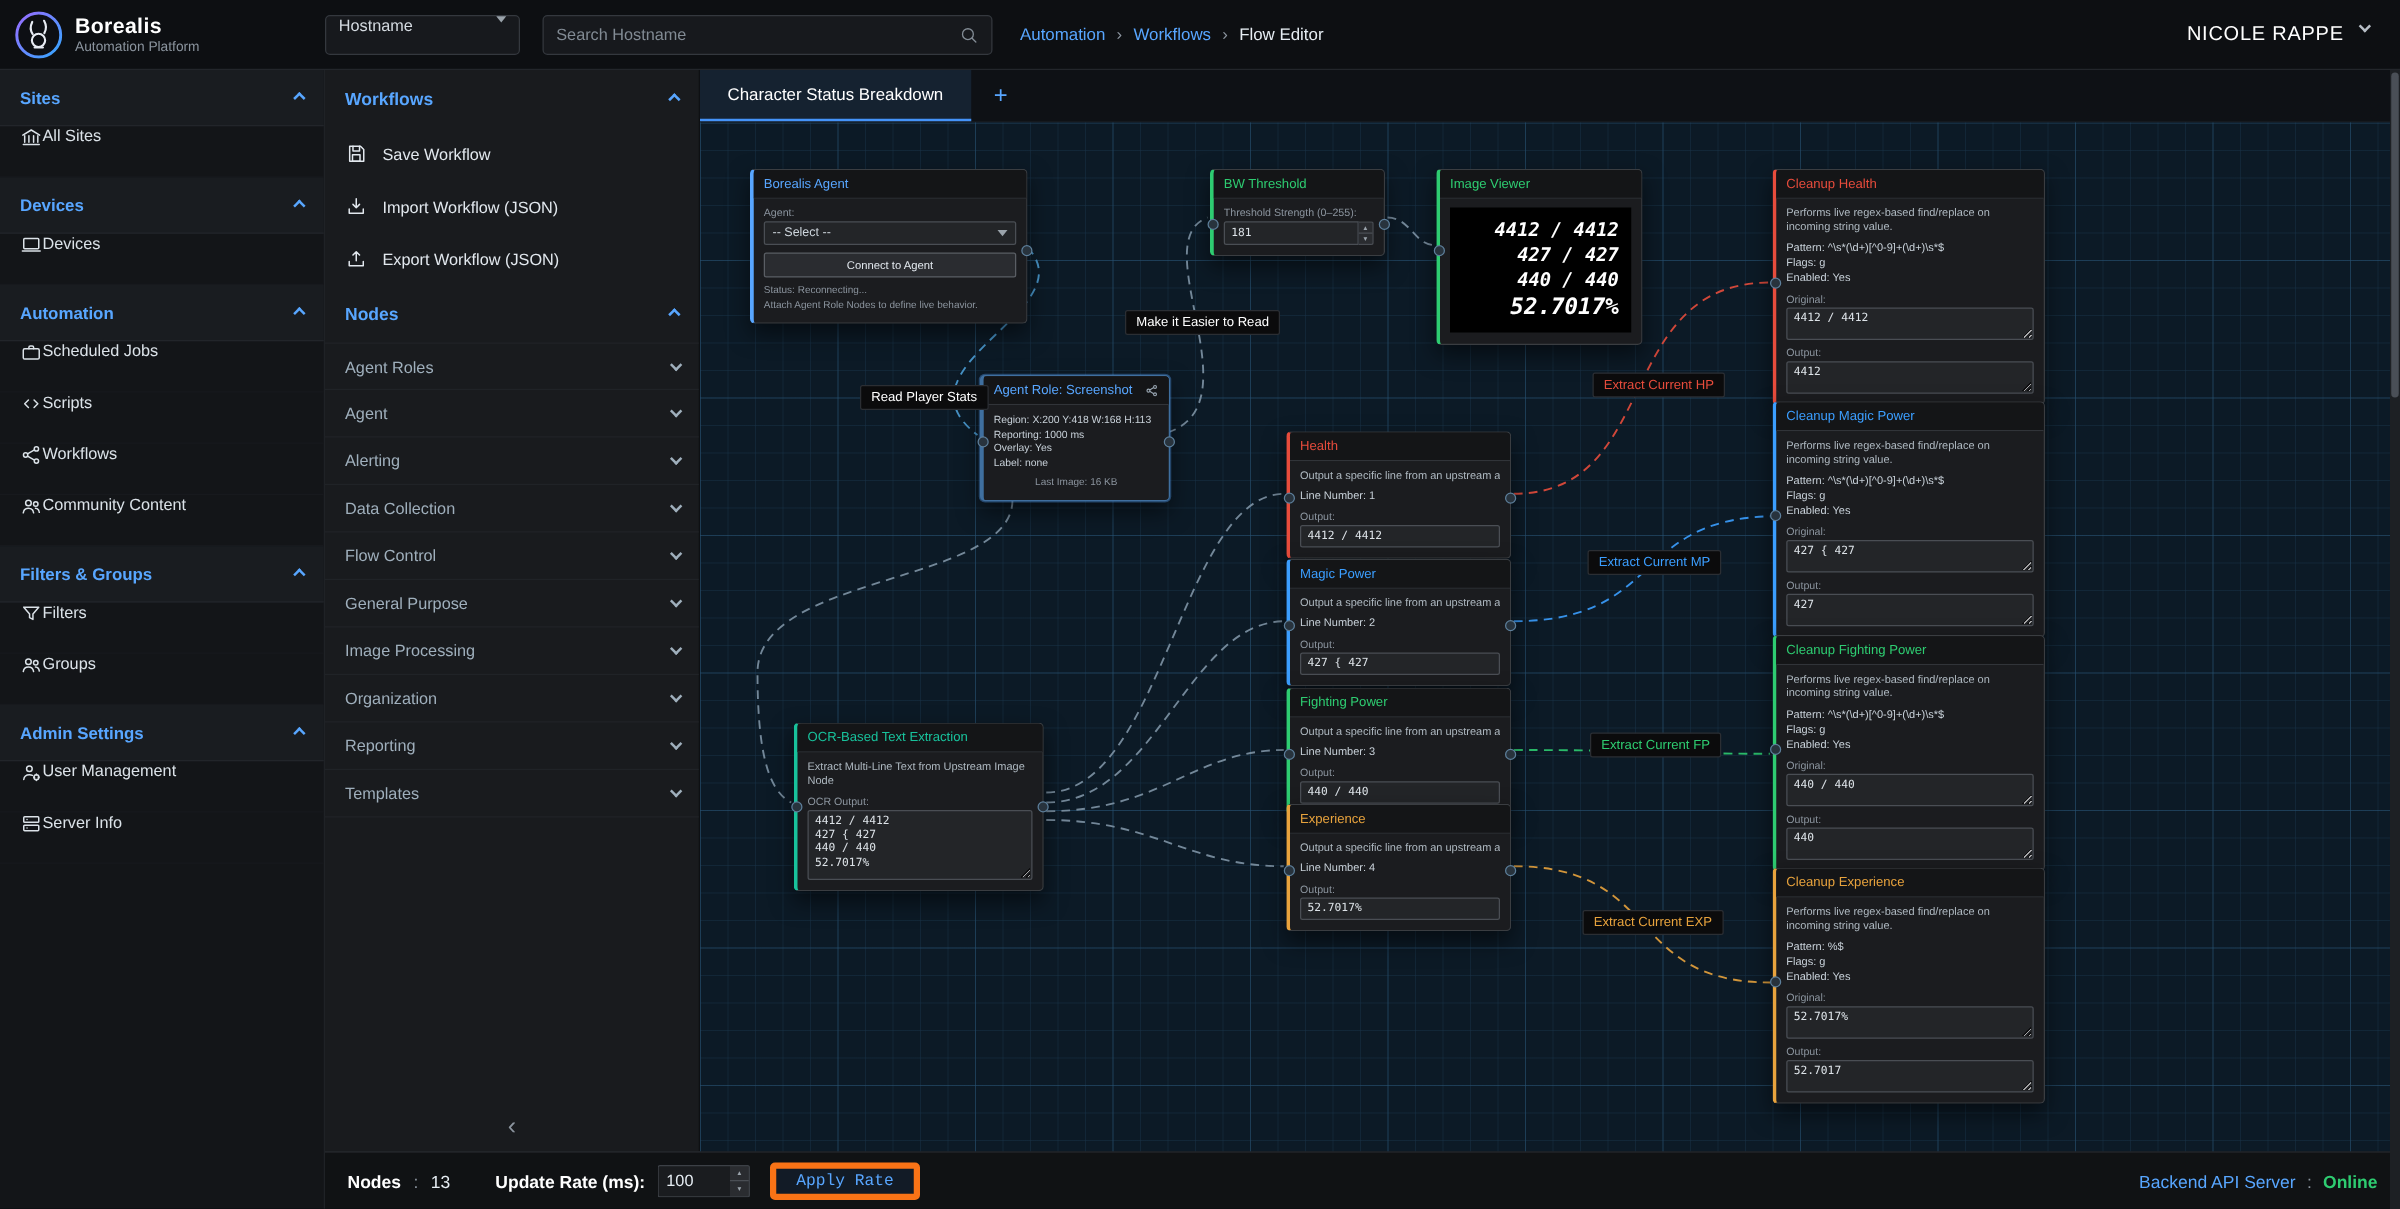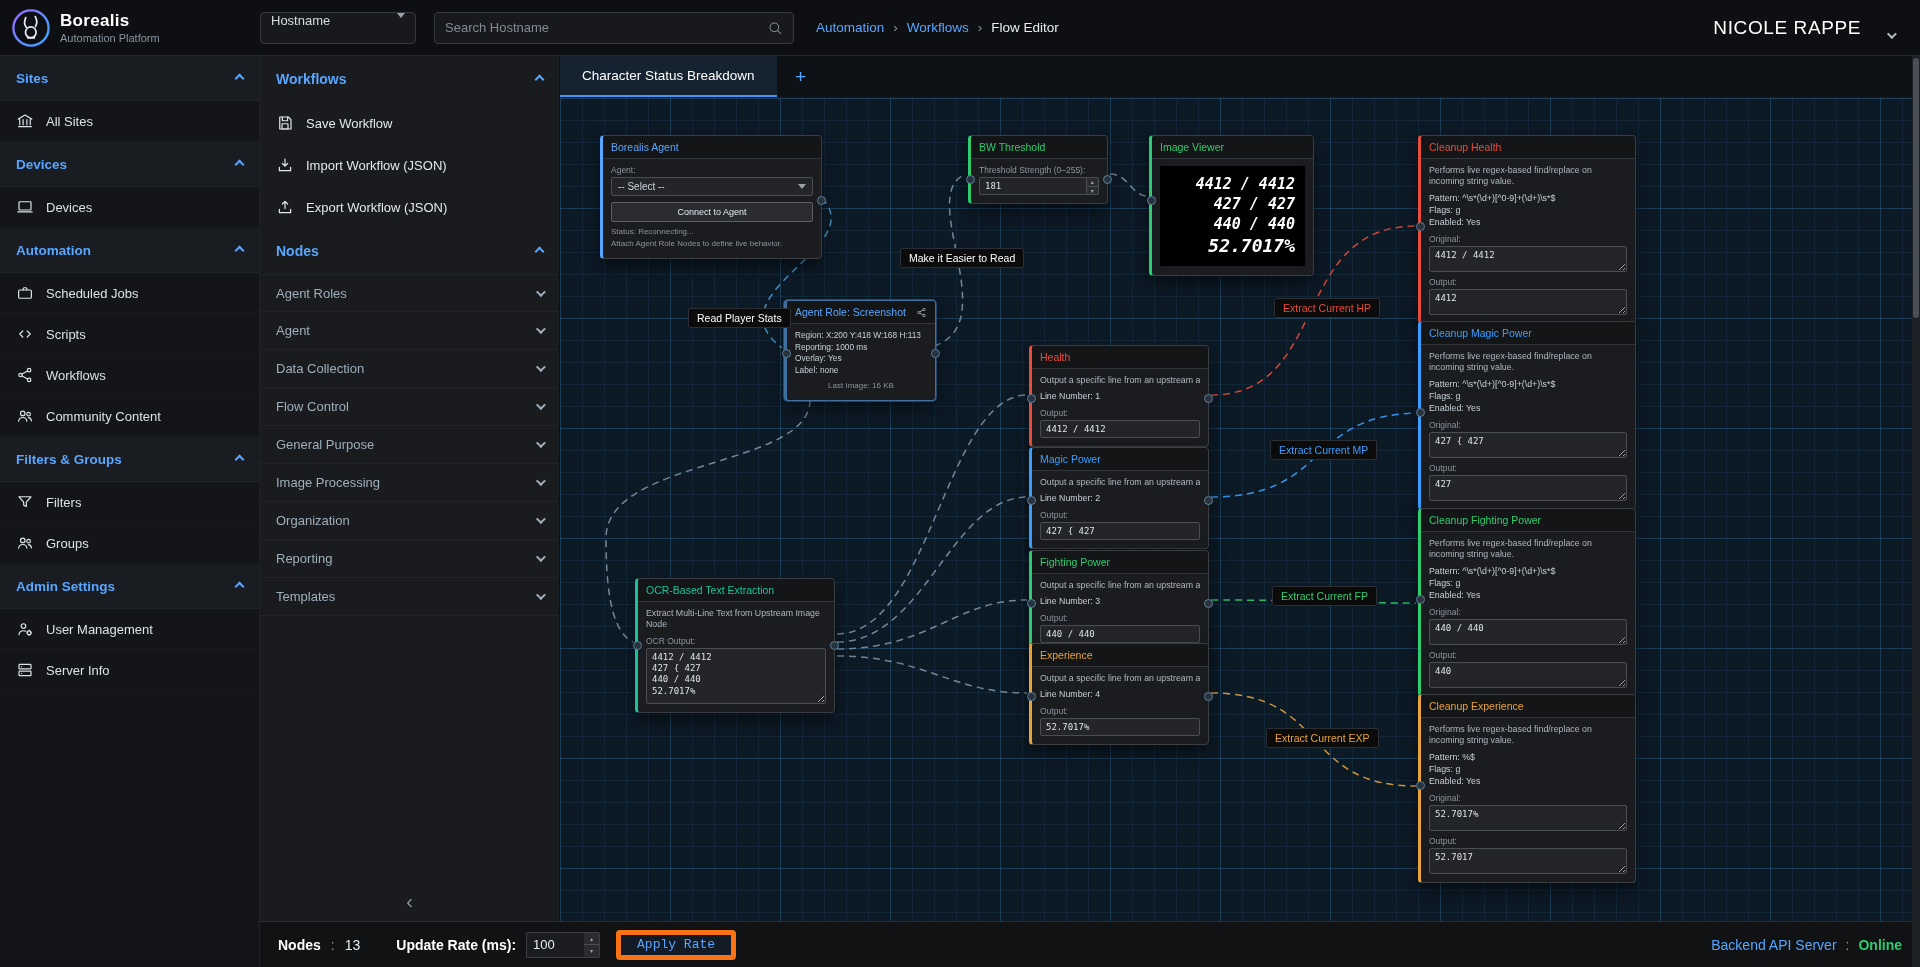--- a/index.html
+++ b/index.html
@@ -12,30 +12,30 @@
 .b1{font-size:17px;font-weight:bold;color:#fff;letter-spacing:.3px}
 .b2{font-size:11px;color:#8b949e;margin-top:1px}
 .hostsel{width:156px;height:32px;background:#17191d;border:1px solid #34383e;border-radius:4px;display:flex;align-items:flex-start;justify-content:space-between;padding:0 10px;font-size:13px;color:#d5dbe1;cursor:pointer}
 .search{width:360px;height:32px;background:#17191d;border:1px solid #34383e;border-radius:4px;display:flex;align-items:center;margin-left:18px;padding:0 10px;color:#828b94}
 .search input{flex:1;background:transparent;border:0;outline:0;color:#d5dbe1;font-size:13px;font-family:inherit}
 .search input::placeholder{color:#828b94}
 .crumbs{display:flex;align-items:center;margin-left:22px;font-size:13.5px}
 .lnk{color:#58a6ff;cursor:pointer}
 .sep{color:#8b949e;padding:0 9px}
 .cur{color:#e6edf3}
-.user{margin-left:auto;display:flex;align-items:flex-end;gap:26px;font-size:19px;color:#fff;letter-spacing:.6px;cursor:pointer}
+.user{margin-left:auto;display:flex;align-items:flex-start;gap:12px;font-size:16px;color:#fff;letter-spacing:.6px;cursor:pointer}
 .caret{width:0;height:0;border-left:4px solid transparent;border-right:4px solid transparent;border-top:5px solid #9aa3ab}
 .chev{display:inline-block;width:7px;height:7px;border-right:2px solid currentColor;border-bottom:2px solid currentColor}
 .chev.up{transform:rotate(-135deg)}
 .chev.down{transform:rotate(45deg) translateY(-2px)}
 
 .body{flex:1;display:flex;min-height:0}
 .sidebar{width:260px;background:#131518;border-right:1px solid #1f2226;flex:0 0 auto}
 .shead{height:45px;display:flex;align-items:center;justify-content:space-between;padding:0 16px;color:#58a6ff;font-weight:bold;font-size:13.5px;background:#191c20;border-bottom:1px solid #22252a;cursor:pointer}
-.sitem{height:41px;display:flex;align-items:center;gap:12px;padding:0 16px;font-size:13px;color:#dbe2e8;border-bottom:1px solid #17191d;cursor:pointer}
+.sitem{height:41px;display:flex;align-items:flex-start;padding:0 16px;font-size:13px;color:#dbe2e8;border-bottom:1px solid #17191d;cursor:pointer}
 .ic{width:18px;height:18px;fill:none;stroke:currentColor;stroke-width:1.6;stroke-linecap:round;stroke-linejoin:round;flex:0 0 auto}
 .right{flex:1;display:flex;flex-direction:column;min-width:0}
 .main{flex:1;display:flex;min-height:0}
 .panel{width:300px;background:#191b1e;border-right:1px solid #0e1013;display:flex;flex-direction:column;flex:0 0 auto}
 .phead{height:46px;display:flex;align-items:center;justify-content:space-between;padding:0 16px;color:#58a6ff;font-weight:bold;font-size:14px;cursor:pointer;flex:0 0 auto}
 .pitem{height:42px;display:flex;align-items:center;gap:12px;padding:0 16px;font-size:13px;color:#e2e8ee;cursor:pointer;flex:0 0 auto}
 .pcat{height:38px;display:flex;align-items:center;justify-content:space-between;padding:0 16px;font-size:13px;color:#9fafbc;border-bottom:1px solid #202327;cursor:pointer;flex:0 0 auto}
 .pcat.first{border-top:1px solid #202327}
 .pspacer{flex:1}
 .pcollapse{height:40px;display:flex;align-items:center;justify-content:center;color:#8b949e;font-size:20px;cursor:pointer;flex:0 0 auto}
@@ -284,20 +284,24 @@
             </div>
           <div class="pcat first">
               <span>Agent Roles</span>
               <i class="chev down"></i>
             </div>
           <div class="pcat">
               <span>Agent</span>
               <i class="chev down"></i>
             </div>
           <div class="pcat">
+              <span>Alerting</span>
+              <i class="chev down"></i>
+            </div>
+          <div class="pcat">
               <span>Data Collection</span>
               <i class="chev down"></i>
             </div>
           <div class="pcat">
               <span>Flow Control</span>
               <i class="chev down"></i>
             </div>
           <div class="pcat">
               <span>General Purpose</span>
               <i class="chev down"></i>

